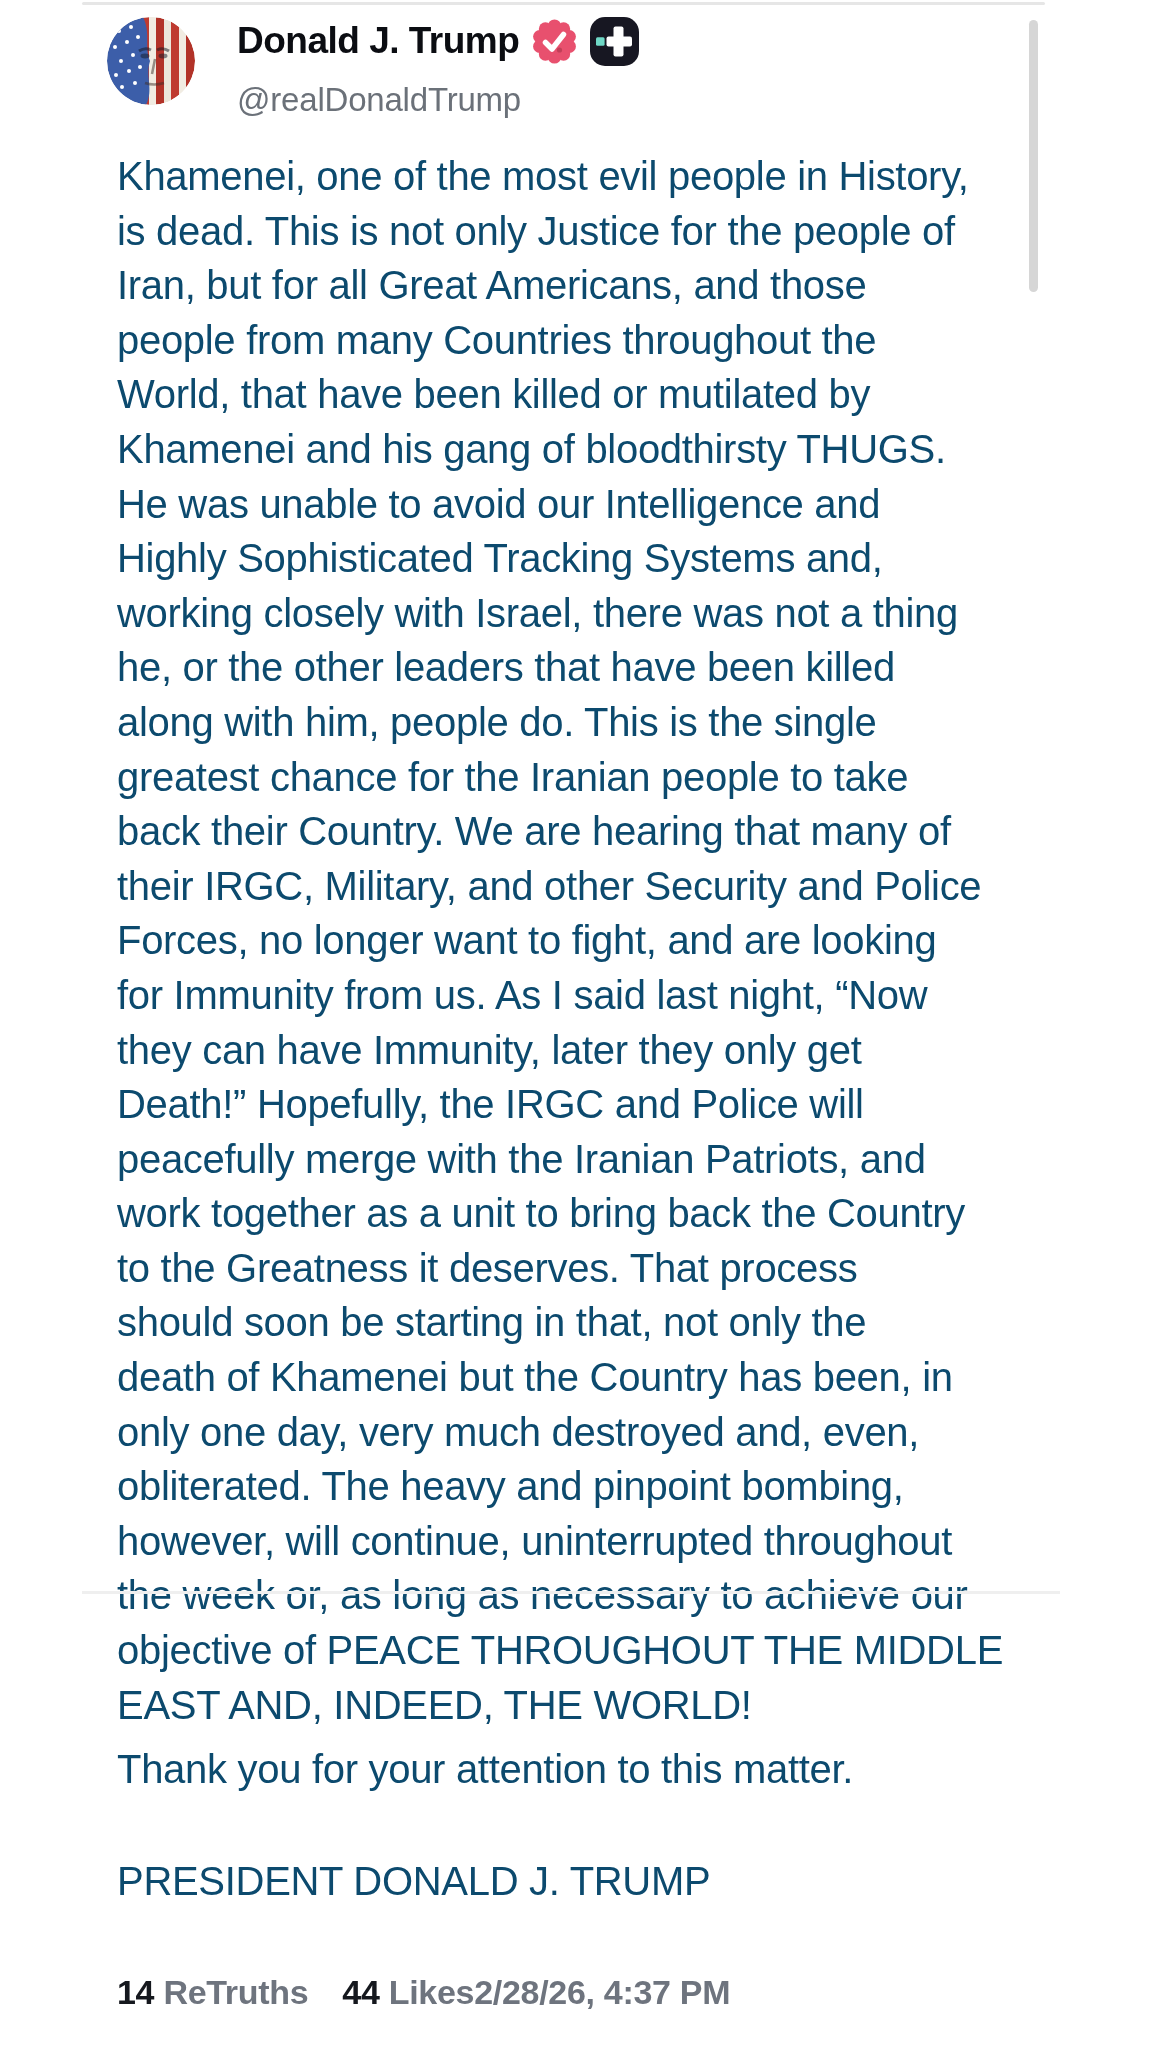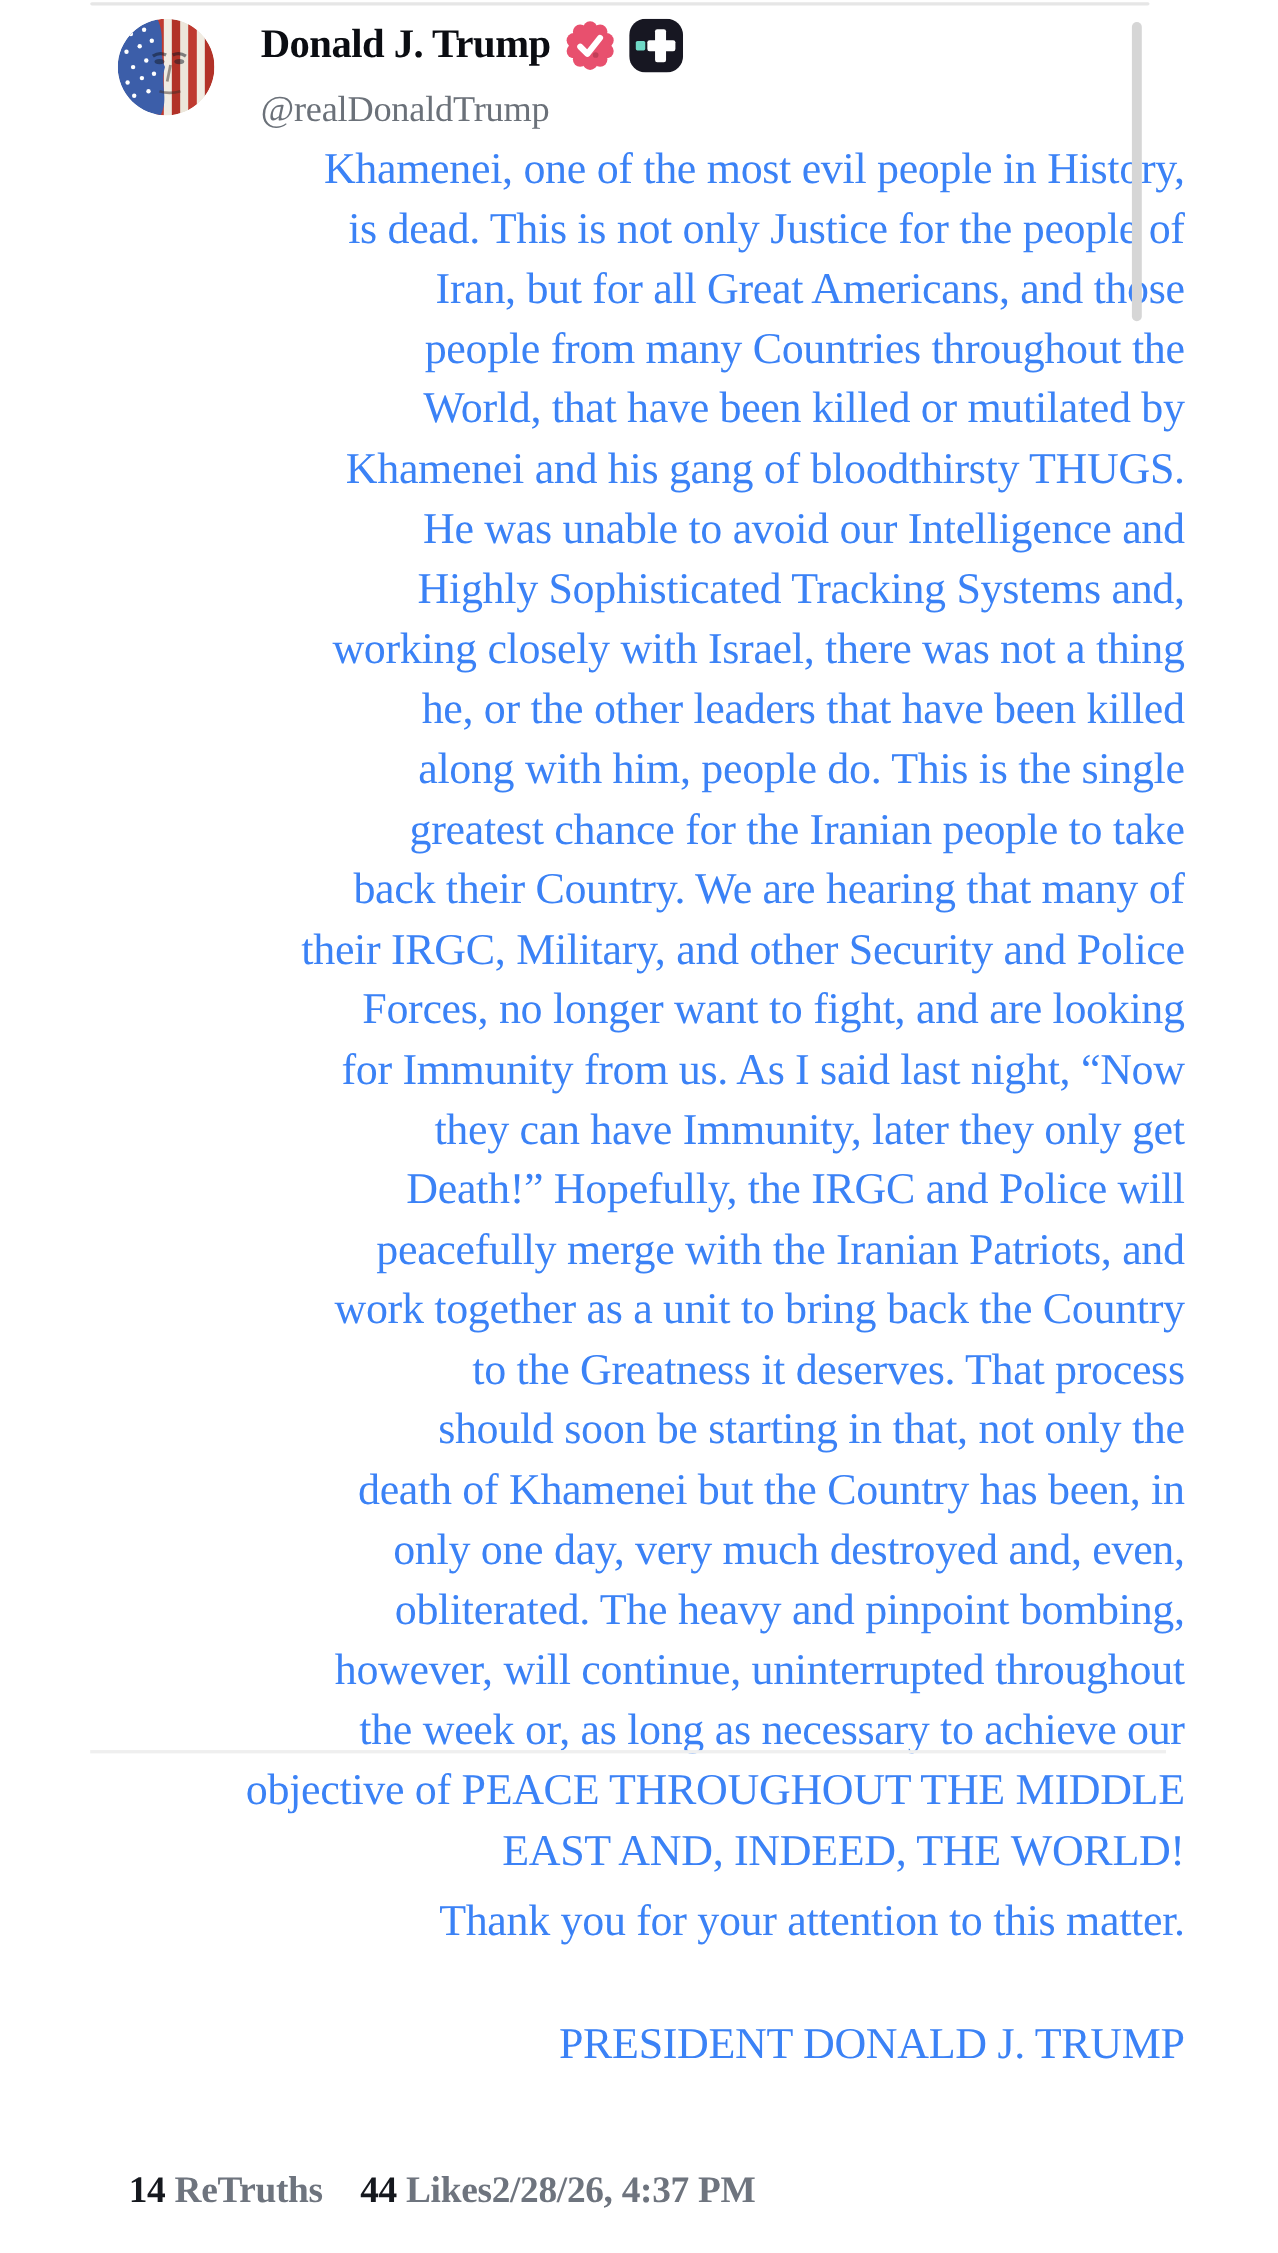--- a/index.html
+++ b/index.html
@@ -1,20 +1,20 @@
 <!DOCTYPE html>
 <html><head>
 <meta charset="utf-8">
 <style>
   html,body{margin:0;padding:0;background:#ffffff;}
   .page{
     position:relative;
     width:1162px;height:2048px;
     background:#ffffff;
-    font-family:Liberation Serif, serif;
+    font-family:Liberation Sans, sans-serif;
     overflow:hidden;
   }
   
   .top-divider{
     position:absolute;left:82px;top:2px;width:963px;height:3px;
     background:#e6e6e6;border-radius:2px;
   }
   
   .avatar{
     position:absolute;left:107px;top:17px;width:88px;height:88px;
@@ -26,22 +26,22 @@
     font-size:37px;font-weight:bold;color:#0b0d12;letter-spacing:-0.5px;
     white-space:pre;line-height:50px;
   }
   .badge{flex:0 0 auto;display:block;}
   .handle{
     margin-top:14px;font-size:33px;color:#6b7179;letter-spacing:-0.2px;
     line-height:40px;white-space:pre;
   }
   
   .post-body{
-    position:absolute;left:117px;top:126px;width:960px;
-    font-size:40px;color:#3b82f6;letter-spacing:-0.3px;text-align:right;
+    position:absolute;left:117px;top:149px;width:960px;
+    font-size:40px;color:#0c4a6e;letter-spacing:-0.3px;
   }
   .post-line{white-space:pre;line-height:54.6px;}
   .para-1{margin-top:10px;}
   .para-2{margin-top:57px;}
   
   .seam-line{
     position:absolute;left:82px;top:1591px;width:978px;height:3px;
     background:#efefef;
   }
   

